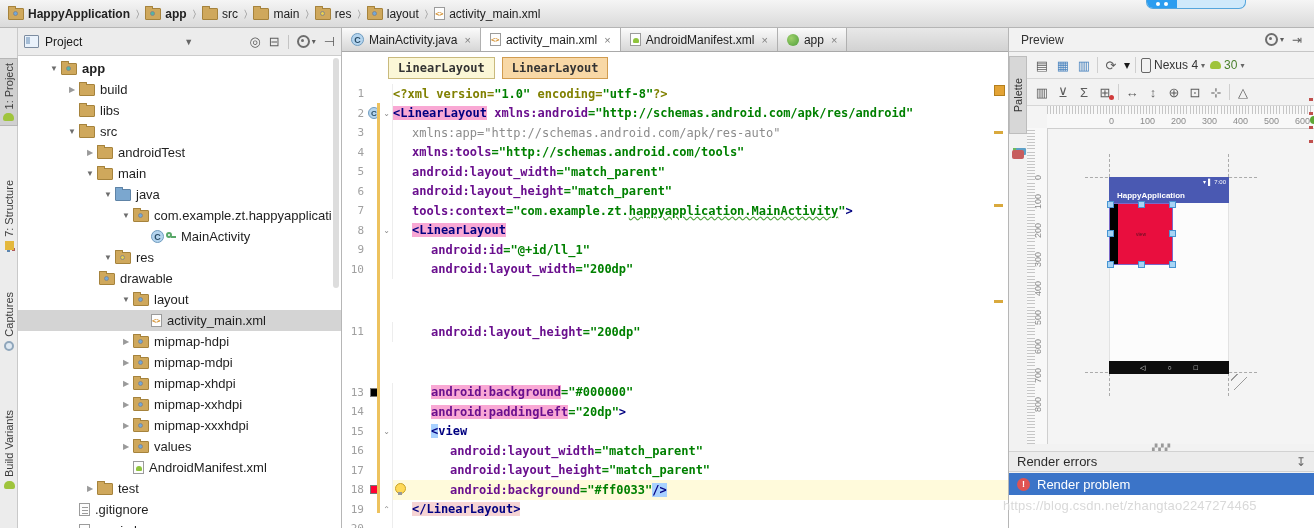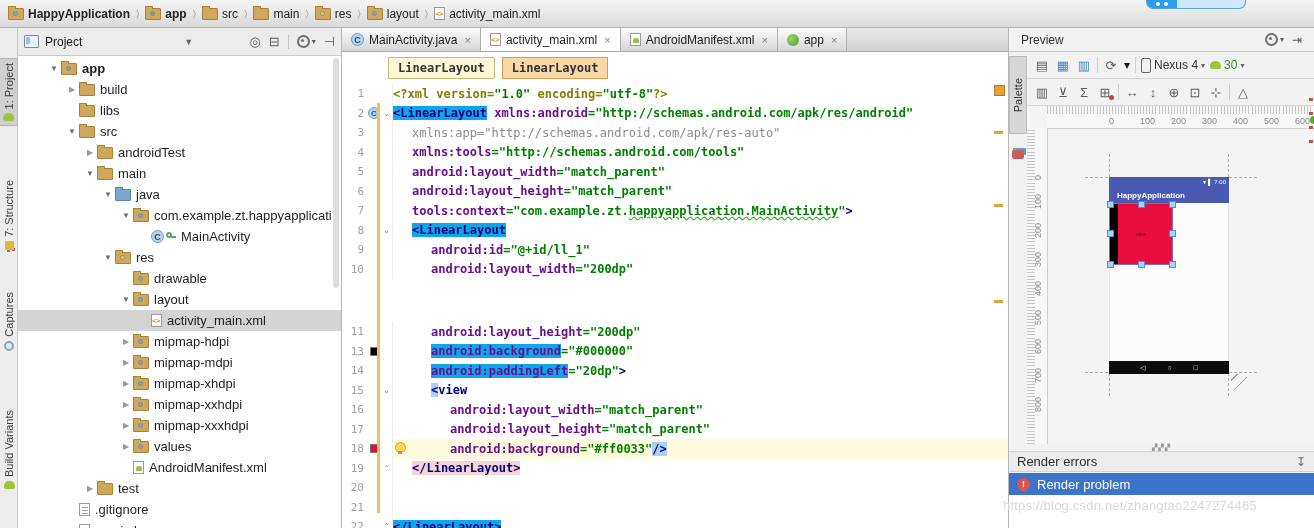--- a/index.html
+++ b/index.html
@@ -83,21 +83,21 @@
   .cl .bz{width:14px;height:100%;flex:none;position:relative;display:flex;align-items:center;justify-content:center;}
   .cl .fz{width:11px;flex:none;color:#8a8a8a;font-size:8px;text-align:center;}
   .cl .codeln{flex:1;height:100%;display:flex;align-items:center;font-family:"DejaVu Sans Mono",monospace;
       font-size:12px;font-weight:bold;border-left:1px solid #ededed;position:relative;}
   .cl.caret .codeln{background:#fffadb;}
   .tok.p{color:#808000;}
   .tok.t{color:#000080;}
   .tok.a{color:#6a0f8e;}
   .tok.v{color:#008000;}
   .tok.d{color:#8c8c8c;font-weight:normal;}
-  .tok.hy{background:#0ea5e9;}
+  .tok.hy{background:#f9a8d4;}
   .tok.hp{background:#f6d4d4;}
   .tok.sb{background:#a8d1ff;}
   .tok.sq{text-decoration:underline;text-decoration-style:wavy;text-decoration-color:#4fa33f;}
   .badge-class{width:12px;height:12px;border-radius:50%;background:#b4d4ee;border:1px solid #6f9cbf;color:#274b66;
       font-size:8px;font-weight:bold;display:flex;align-items:center;justify-content:center;box-sizing:border-box;}
   .sw{width:9px;height:9px;border:1px solid #777;box-sizing:border-box;}
   .sw.black{background:#000;}
   .sw.red{background:#ff0033;}
   .bulb{position:absolute;left:2px;top:3px;width:9px;height:9px;border-radius:50%;background:#ffd957;border:1px solid #c9a227;}
   .bulb::after{content:"";position:absolute;left:2px;top:8px;width:4px;height:3px;background:#999;}
@@ -299,21 +299,21 @@
         <span class="ickey"></span>
         <span class="tlabel">MainActivity</span>
       </div>
       <div class="trow" style="top: 191px; padding-left: 83px;">
         <span class="arr">▼</span>
         <span class="icf">
           <span class="dot yellow"></span>
         </span>
         <span class="tlabel">res</span>
       </div>
-      <div class="trow" style="top: 212px; padding-left: 101px;">
+      <div class="trow" style="top: 212px; padding-left: 67px;">
         <span class="arr"></span>
         <span class="icf">
           <span class="dot blue"></span>
         </span>
         <span class="tlabel">drawable</span>
       </div>
       <div class="trow" style="top: 233px; padding-left: 101px;">
         <span class="arr">▼</span>
         <span class="icf">
           <span class="dot blue"></span>
@@ -422,21 +422,21 @@
         <div class="cl" style="height: 19.5px;"><span class="ln">2</span><span class="bz"><span class="badge-class">C</span></span><span class="fz">⌄</span><span class="codeln"><span style="display: inline-block; width: 0px;"></span><span class="tok t hy">&lt;LinearLayout</span><span class="tok t"> </span><span class="tok a">xmlns:android</span><span class="tok v">="http://schemas.android.com/apk/res/android"</span></span></div>
         <div class="cl" style="height: 19.5px;"><span class="ln">3</span><span class="bz"></span><span class="fz"></span><span class="codeln"><span style="display: inline-block; width: 19px;"></span><span class="tok d">xmlns:app</span><span class="tok d">="http://schemas.android.com/apk/res-auto"</span></span></div>
         <div class="cl" style="height: 19.5px;"><span class="ln">4</span><span class="bz"></span><span class="fz"></span><span class="codeln"><span style="display: inline-block; width: 19px;"></span><span class="tok a">xmlns:tools</span><span class="tok v">="http://schemas.android.com/tools"</span></span></div>
         <div class="cl" style="height: 19.5px;"><span class="ln">5</span><span class="bz"></span><span class="fz"></span><span class="codeln"><span style="display: inline-block; width: 19px;"></span><span class="tok a">android:layout_width</span><span class="tok v">="match_parent"</span></span></div>
         <div class="cl" style="height: 19.5px;"><span class="ln">6</span><span class="bz"></span><span class="fz"></span><span class="codeln"><span style="display: inline-block; width: 19px;"></span><span class="tok a">android:layout_height</span><span class="tok v">="match_parent"</span></span></div>
         <div class="cl" style="height: 19.5px;"><span class="ln">7</span><span class="bz"></span><span class="fz"></span><span class="codeln"><span style="display: inline-block; width: 19px;"></span><span class="tok a">tools:context</span><span class="tok v">="com.example.zt.</span><span class="tok v sq">happyapplication.MainActivity</span><span class="tok v">"</span><span class="tok t">&gt;</span></span></div>
         <div class="cl" style="height: 19.5px;"><span class="ln">8</span><span class="bz"></span><span class="fz">⌄</span><span class="codeln"><span style="display: inline-block; width: 19px;"></span><span class="tok t hy">&lt;LinearLayout</span></span></div>
         <div class="cl" style="height: 19.5px;"><span class="ln">9</span><span class="bz"></span><span class="fz"></span><span class="codeln"><span style="display: inline-block; width: 38px;"></span><span class="tok a">android:id</span><span class="tok v">="@+id/ll_1"</span></span></div>
         <div class="cl" style="height: 19.5px;"><span class="ln">10</span><span class="bz"></span><span class="fz"></span><span class="codeln"><span style="display: inline-block; width: 38px;"></span><span class="tok a">android:layout_width</span><span class="tok v">="200dp"</span></span></div>
         <div class="cl" style="height: 19.5px; margin-top: 43px;"><span class="ln">11</span><span class="bz"></span><span class="fz"></span><span class="codeln"><span style="display: inline-block; width: 38px;"></span><span class="tok a">android:layout_height</span><span class="tok v">="200dp"</span></span></div>
-        <div class="cl" style="height: 19.5px;"><span class="ln">13</span><span class="bz"><span class="sw black"></span></span><span class="fz"></span><span class="codeln"><span style="display: inline-block; width: 38px;"></span><span class="tok a hy">android:background</span><span class="tok v">="#000000"</span></span></div>
+        <div class="cl" style="height: 19.5px; margin-top: 41px;"><span class="ln">13</span><span class="bz"><span class="sw black"></span></span><span class="fz"></span><span class="codeln"><span style="display: inline-block; width: 38px;"></span><span class="tok a hy">android:background</span><span class="tok v">="#000000"</span></span></div>
         <div class="cl" style="height: 19.5px;"><span class="ln">14</span><span class="bz"></span><span class="fz"></span><span class="codeln"><span style="display: inline-block; width: 38px;"></span><span class="tok a hy">android:paddingLeft</span><span class="tok v">="20dp"</span><span class="tok t">&gt;</span></span></div>
         <div class="cl" style="height: 19.5px;"><span class="ln">15</span><span class="bz"></span><span class="fz">⌄</span><span class="codeln"><span style="display: inline-block; width: 38px;"></span><span class="tok t sb">&lt;</span><span class="tok t">view</span></span></div>
         <div class="cl" style="height: 19.5px;"><span class="ln">16</span><span class="bz"></span><span class="fz"></span><span class="codeln"><span style="display: inline-block; width: 57px;"></span><span class="tok a">android:layout_width</span><span class="tok v">="match_parent"</span></span></div>
         <div class="cl" style="height: 19.5px;"><span class="ln">17</span><span class="bz"></span><span class="fz"></span><span class="codeln"><span style="display: inline-block; width: 57px;"></span><span class="tok a">android:layout_height</span><span class="tok v">="match_parent"</span></span></div>
         <div class="cl caret" style="height: 19.5px;"><span class="ln">18</span><span class="bz"><span class="sw red"></span></span><span class="fz"></span><span class="codeln"><span class="bulb"></span><span style="display: inline-block; width: 57px;"></span><span class="tok a">android:background</span><span class="tok v">="#ff0033"</span><span class="tok t sb">/&gt;</span></span></div>
         <div class="cl" style="height: 19.5px;"><span class="ln">19</span><span class="bz"></span><span class="fz">⌃</span><span class="codeln"><span style="display: inline-block; width: 19px;"></span><span class="tok t hp">&lt;/LinearLayout&gt;</span></span></div>
         <div class="cl" style="height: 19.5px;"><span class="ln">20</span><span class="bz"></span><span class="fz"></span><span class="codeln"><span style="display: inline-block; width: 0px;"></span></span></div>
         <div class="cl" style="height: 19.5px;"><span class="ln">21</span><span class="bz"></span><span class="fz"></span><span class="codeln"><span style="display: inline-block; width: 0px;"></span></span></div>
         <div class="cl" style="height: 19.5px;"><span class="ln">22</span><span class="bz"></span><span class="fz">⌃</span><span class="codeln"><span style="display: inline-block; width: 0px;"></span><span class="tok t hy">&lt;/LinearLayout&gt;</span></span></div>
         <div class="cl" style="height: 19.5px;"><span class="ln">23</span><span class="bz"></span><span class="fz"></span><span class="codeln"><span style="display: inline-block; width: 0px;"></span></span></div>

